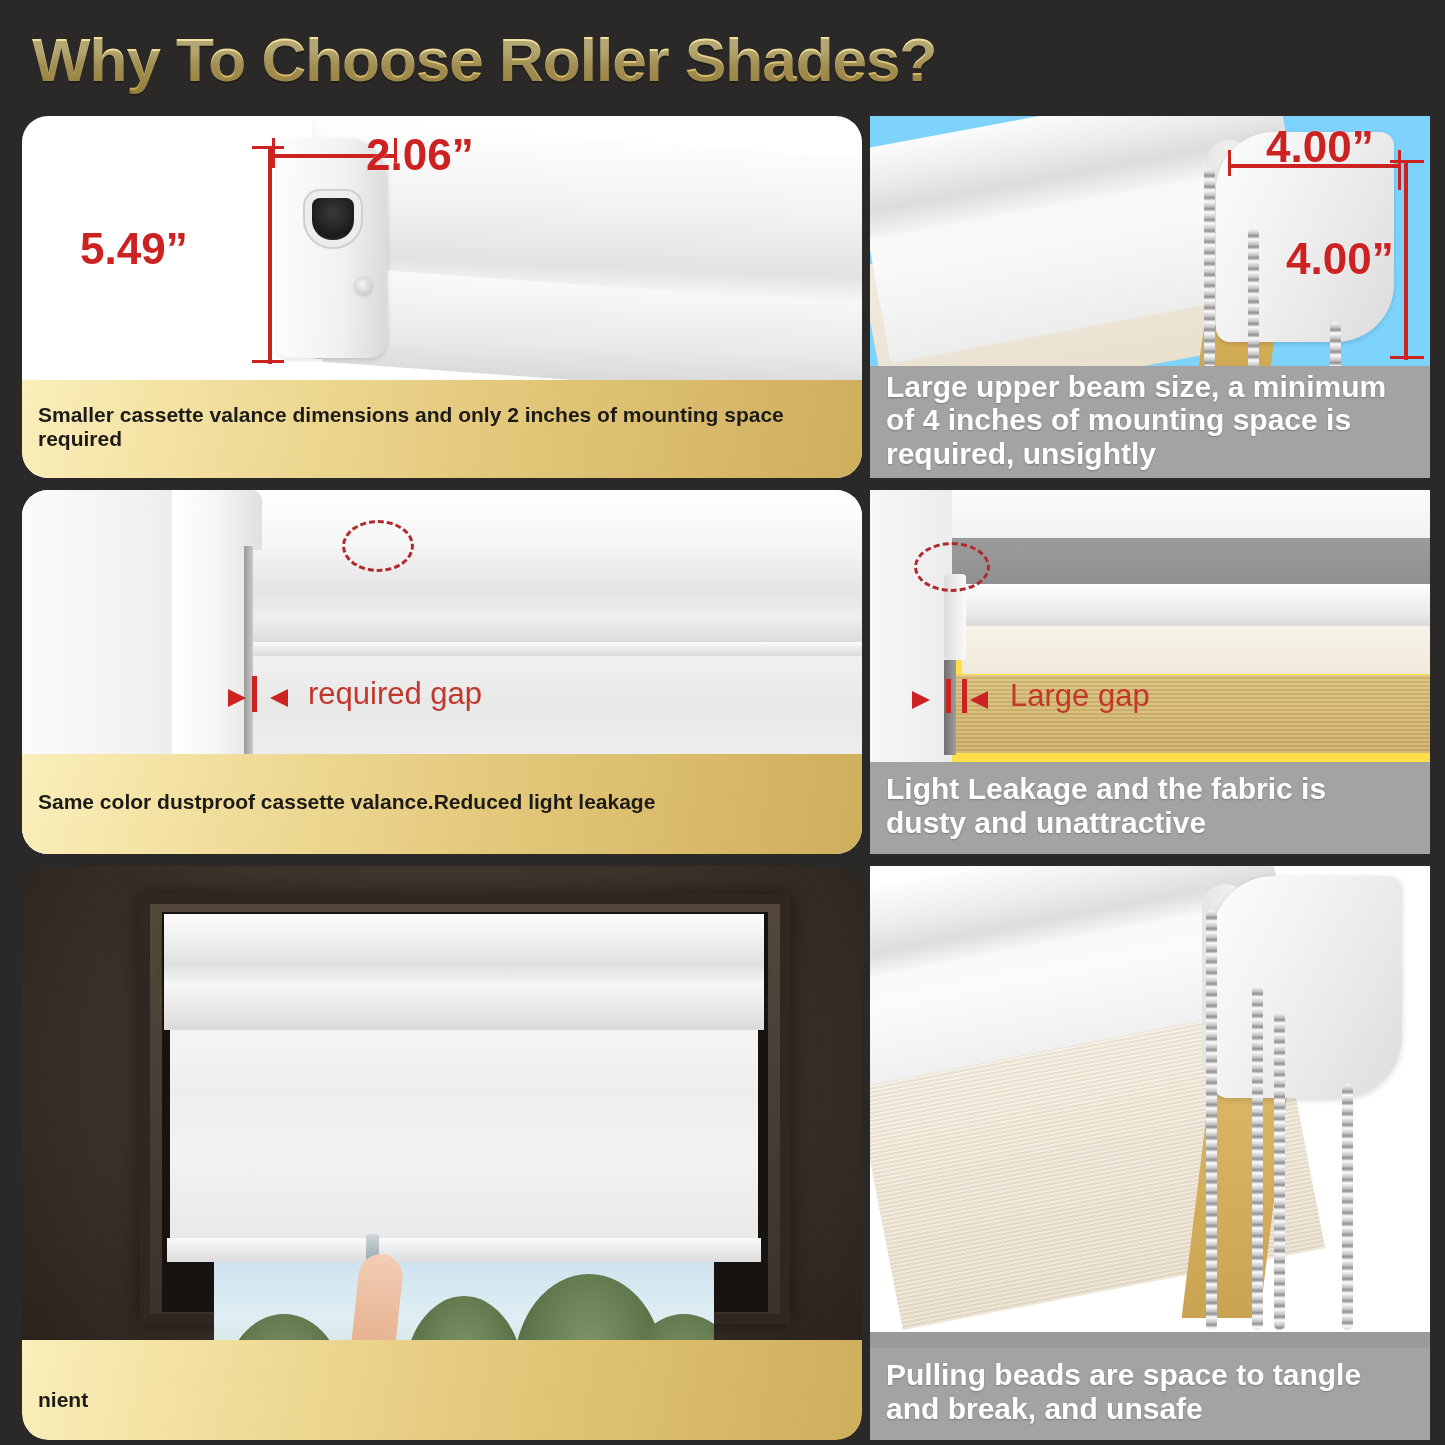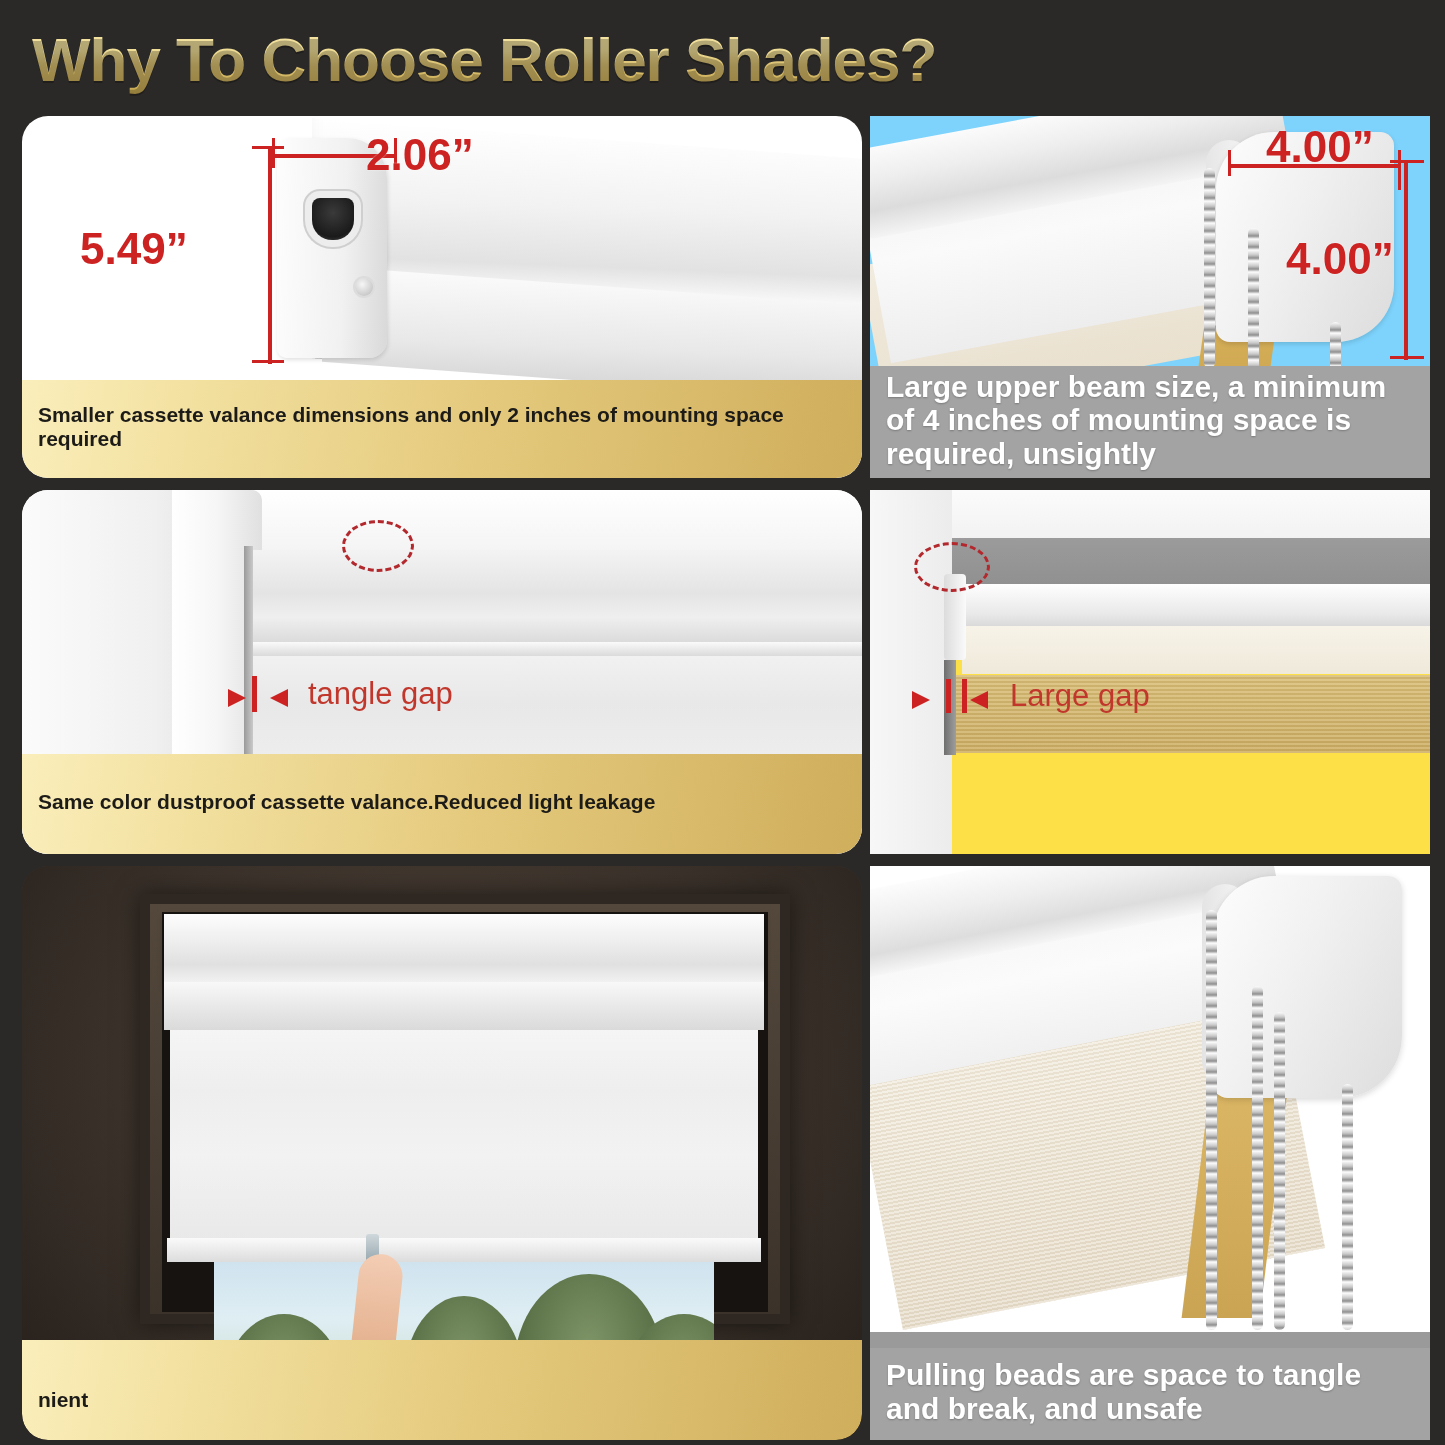--- a/index.html
+++ b/index.html
@@ -403,21 +403,21 @@
       <div class="p3-frame"></div>
       <div class="p3-valance"></div>
       <div class="p3-rail"></div>
       <div class="p3-fab"></div>
       <div class="p3-edge"></div>
       <div class="dashring" style="left:320px; top:30px; width:72px; height:52px;"></div>
 
       <div class="arrow-r" style="left:206px; top:199px;"></div>
       <div class="vbar" style="left:230px; top:186px; height:36px; width:5px;"></div>
       <div class="arrow-l" style="left:248px; top:199px;"></div>
-      <div class="gaplbl" style="left:286px; top:186px;">tangle gap</div>
+      <div class="gaplbl" style="left:286px; top:186px;">required gap</div>
     </div>
     <div class="cap gold r2l">Same color dustproof cassette valance.Reduced light leakage</div>
   </div>
 
   <div class="cell bad right r2">
     <div class="photo p4-bg">
       <div class="p4-whitetop"></div>
       <div class="p4-greyband"></div>
       <div class="p4-tube"></div>
       <div class="p4-cream"></div>
@@ -426,20 +426,21 @@
       <div class="p4-darkedge"></div>
       <div class="p4-bracket"></div>
       <div class="dashring" style="left:44px; top:52px; width:76px; height:50px;"></div>
 
       <div class="arrow-r" style="left:42px; top:201px;"></div>
       <div class="vbar" style="left:76px; top:189px; height:34px; width:5px;"></div>
       <div class="vbar" style="left:92px; top:189px; height:34px; width:5px;"></div>
       <div class="arrow-l" style="left:100px; top:201px;"></div>
       <div class="gaplbl" style="left:140px; top:188px;">Large gap</div>
     </div>
+    <div class="cap grey r2r">Light Leakage and the fabric is dusty and unattractive</div>
   </div>
 
   <div class="cell good left r3">
     <div class="photo p5-bg">
       <div class="p5-room"></div>
       <div class="p5-winframe"></div>
       <div class="p5-inner"></div>
       <div class="p5-window">
         <div class="p5-tree" style="left:10px;  width:120px; height:150px;"></div>
         <div class="p5-tree" style="left:96px;  width:96px;  height:120px;"></div>

